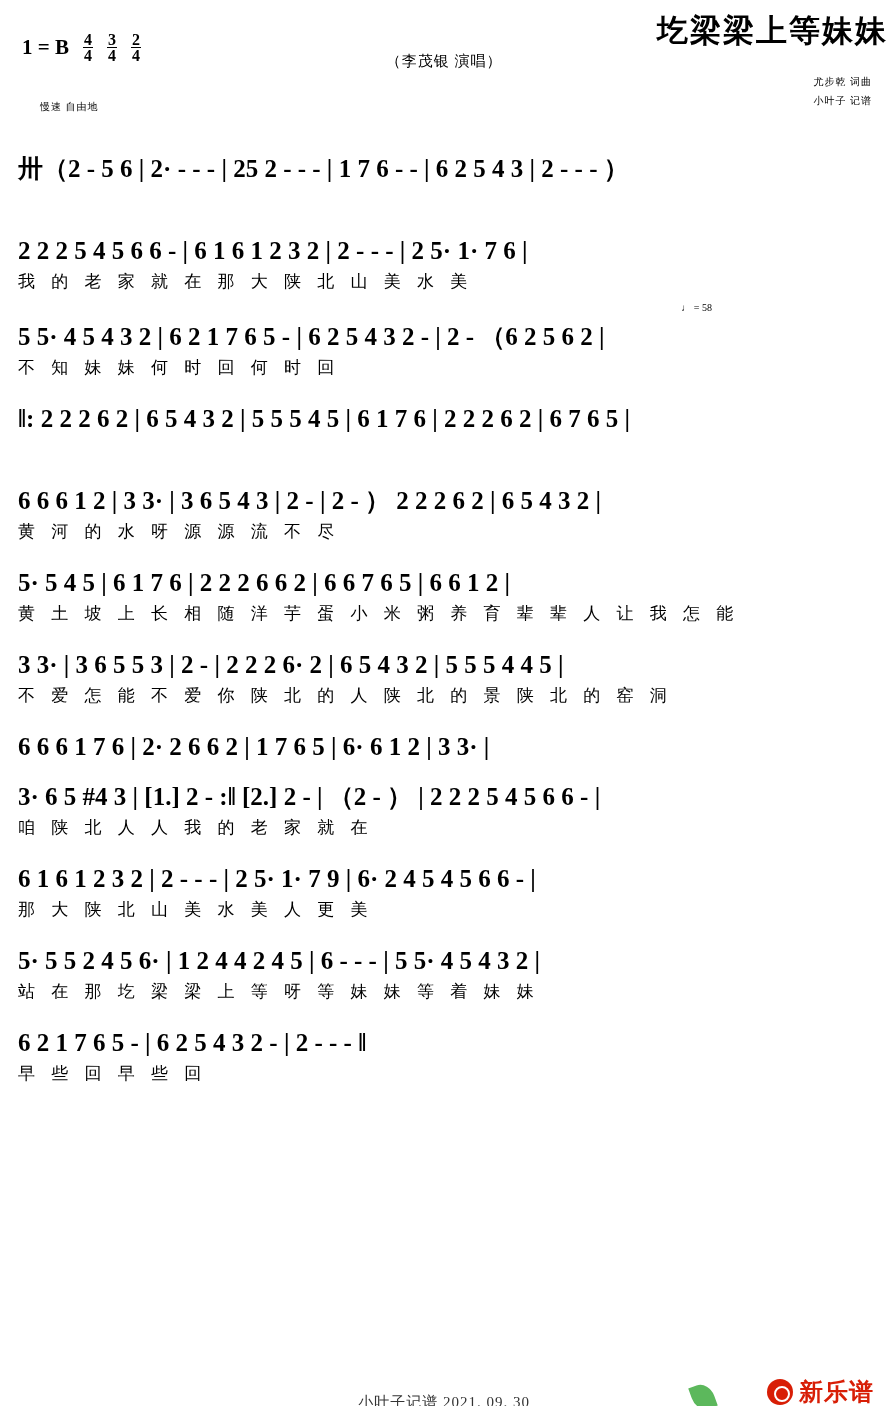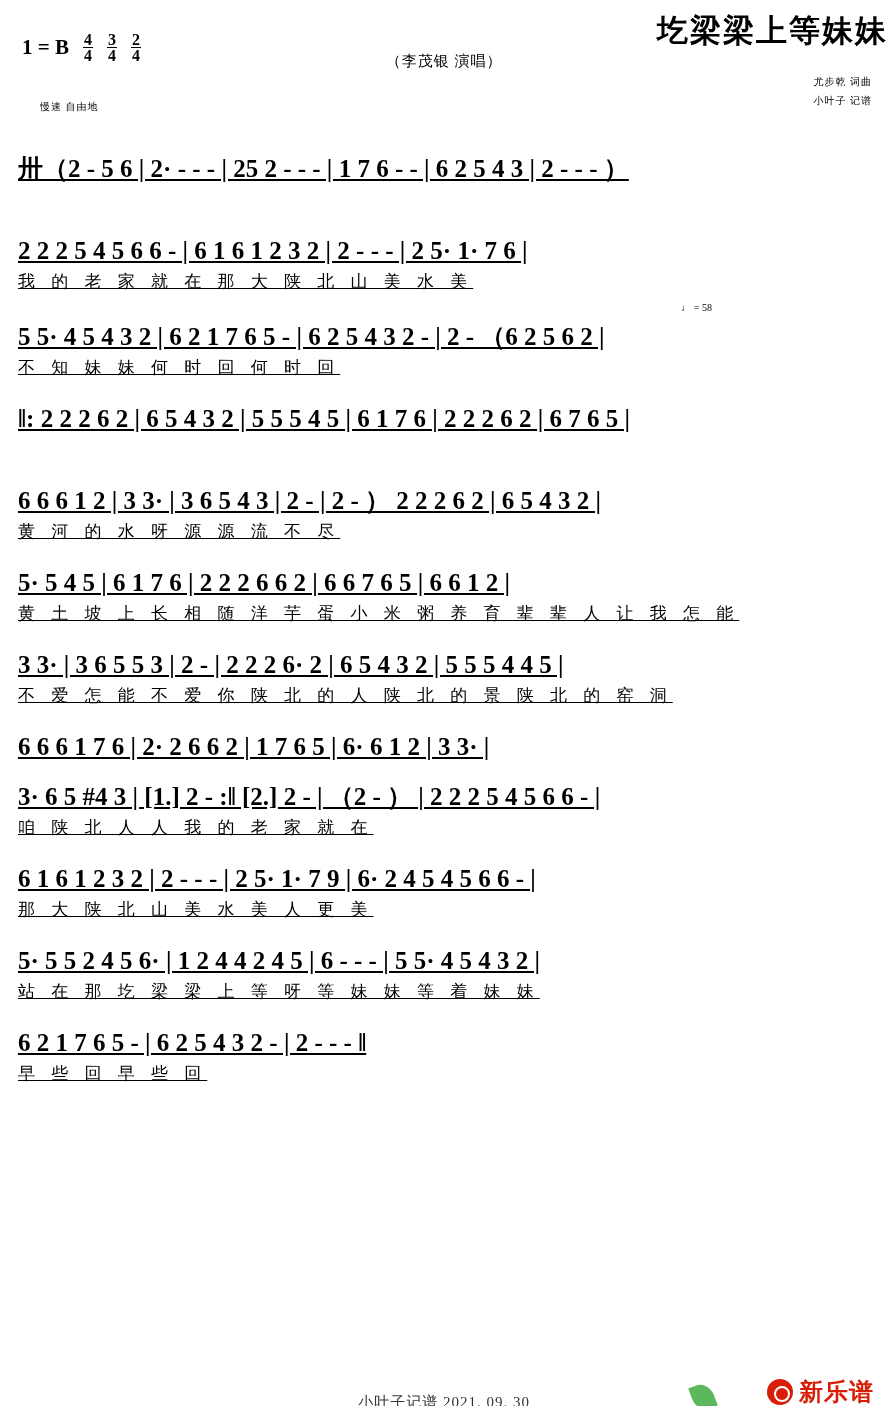--- a/index.html
+++ b/index.html
@@ -72,21 +72,20 @@
     line-height: 1.9;
     text-align: right;
     letter-spacing: 1px;
   }
   
   .systems {
     position: absolute;
     top: 126px;
     left: 0;
     width: 880px;
-    text-decoration: underline;
   }
   .system {
     position: relative;
     margin: 0 18px 0 18px;
     padding-top: 4px;
   }
   .notes {
     font-family: "Liberation Serif", serif;
     font-size: 25px;
     font-weight: bold;

